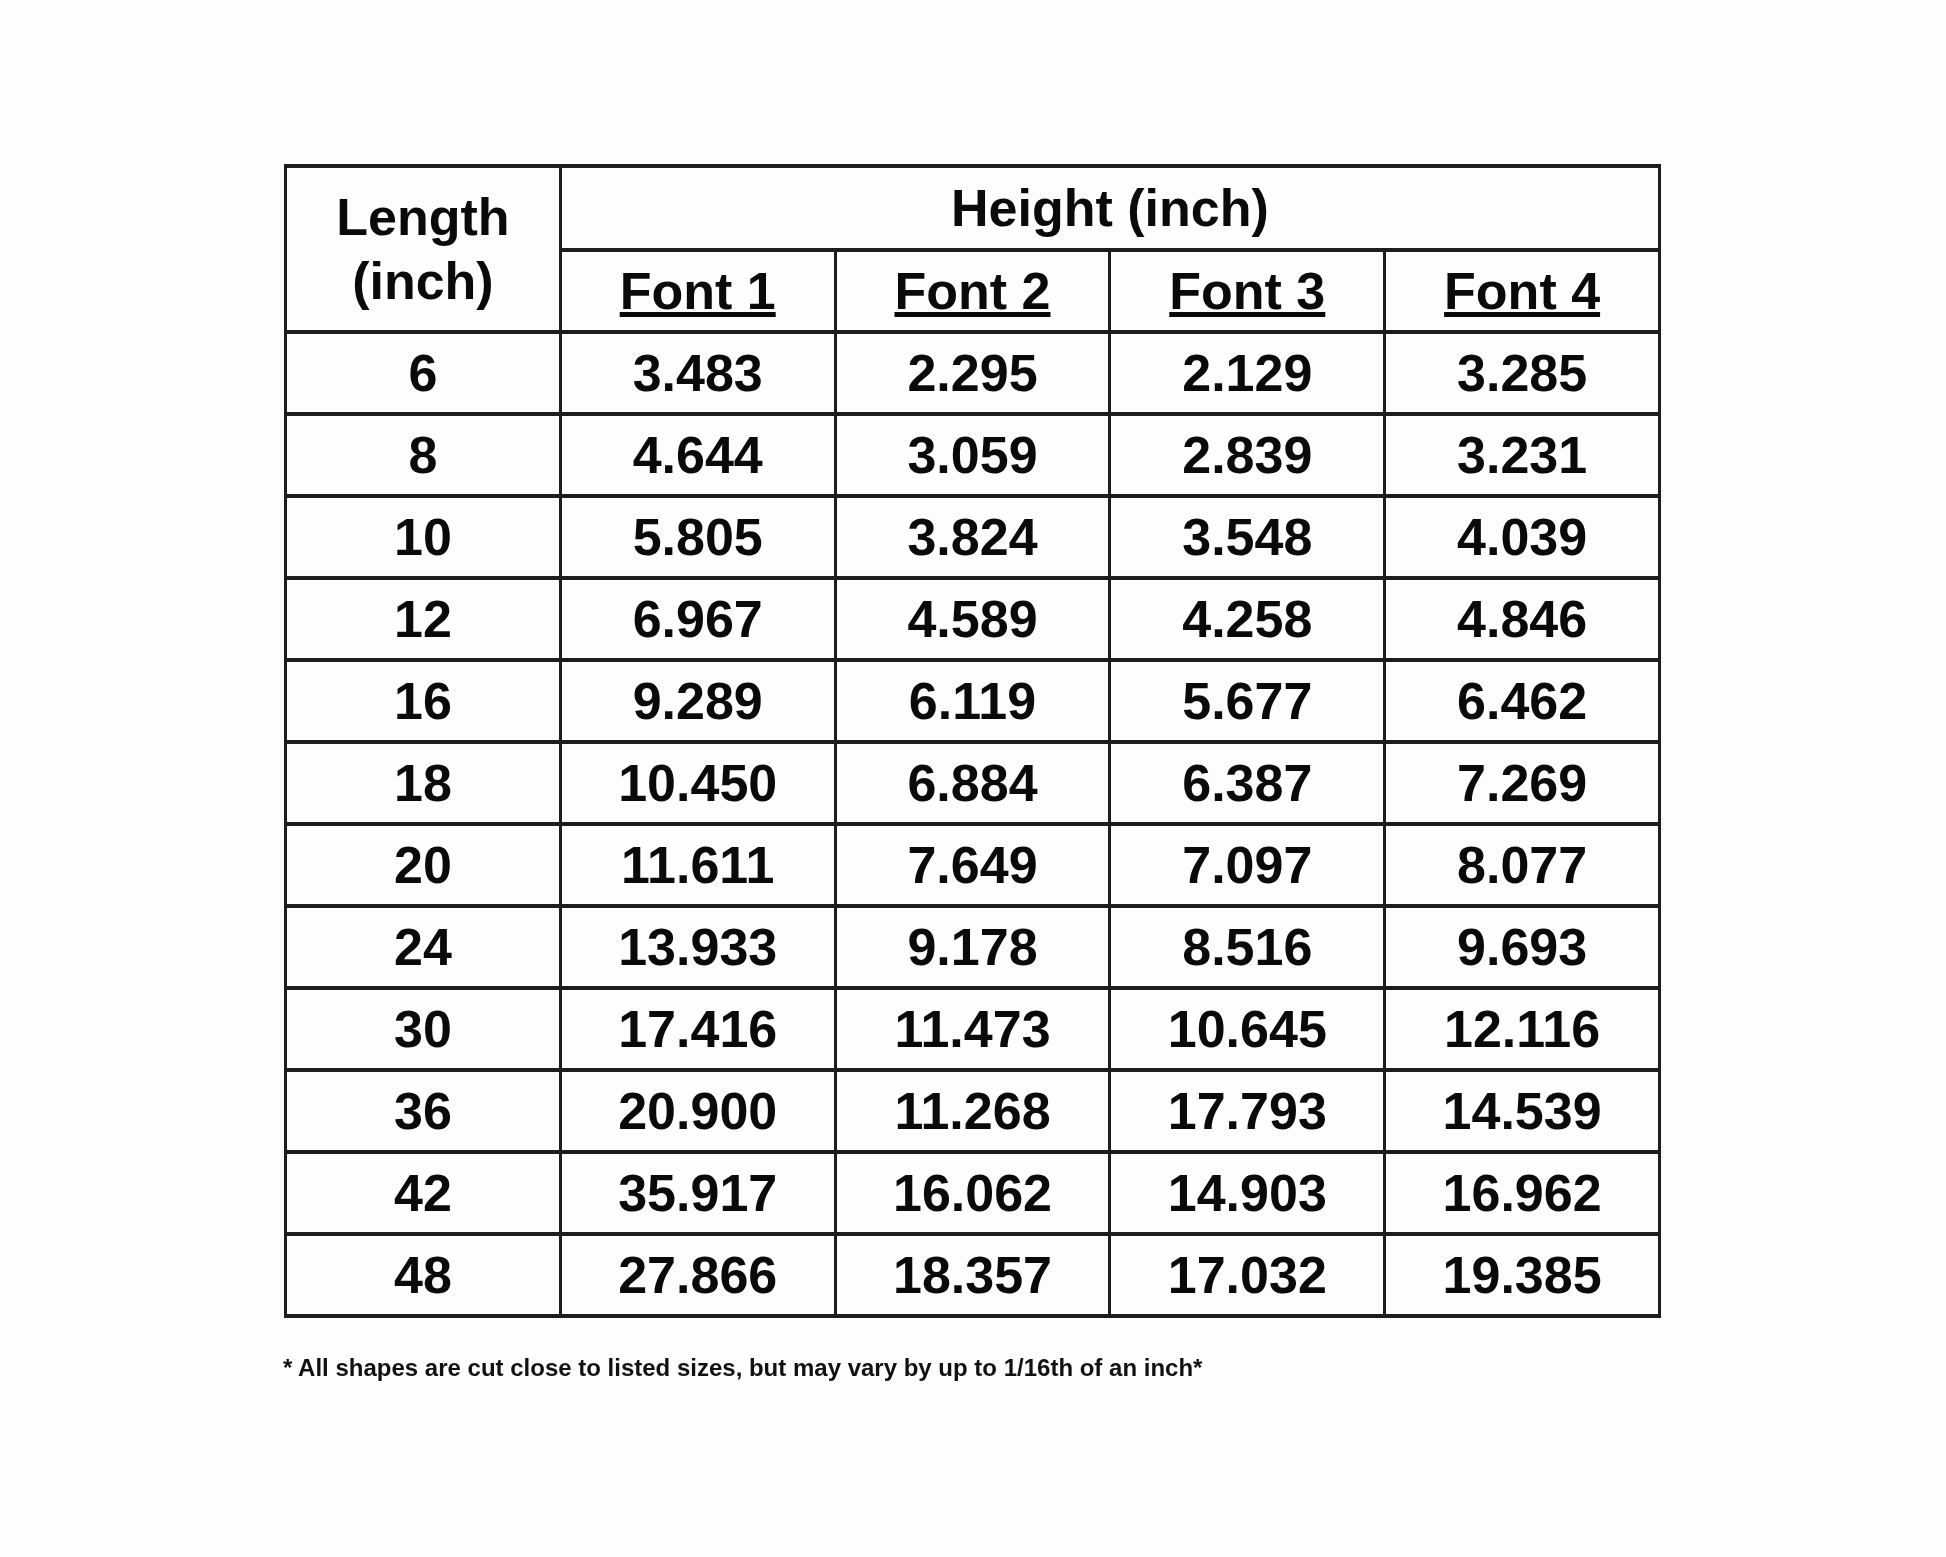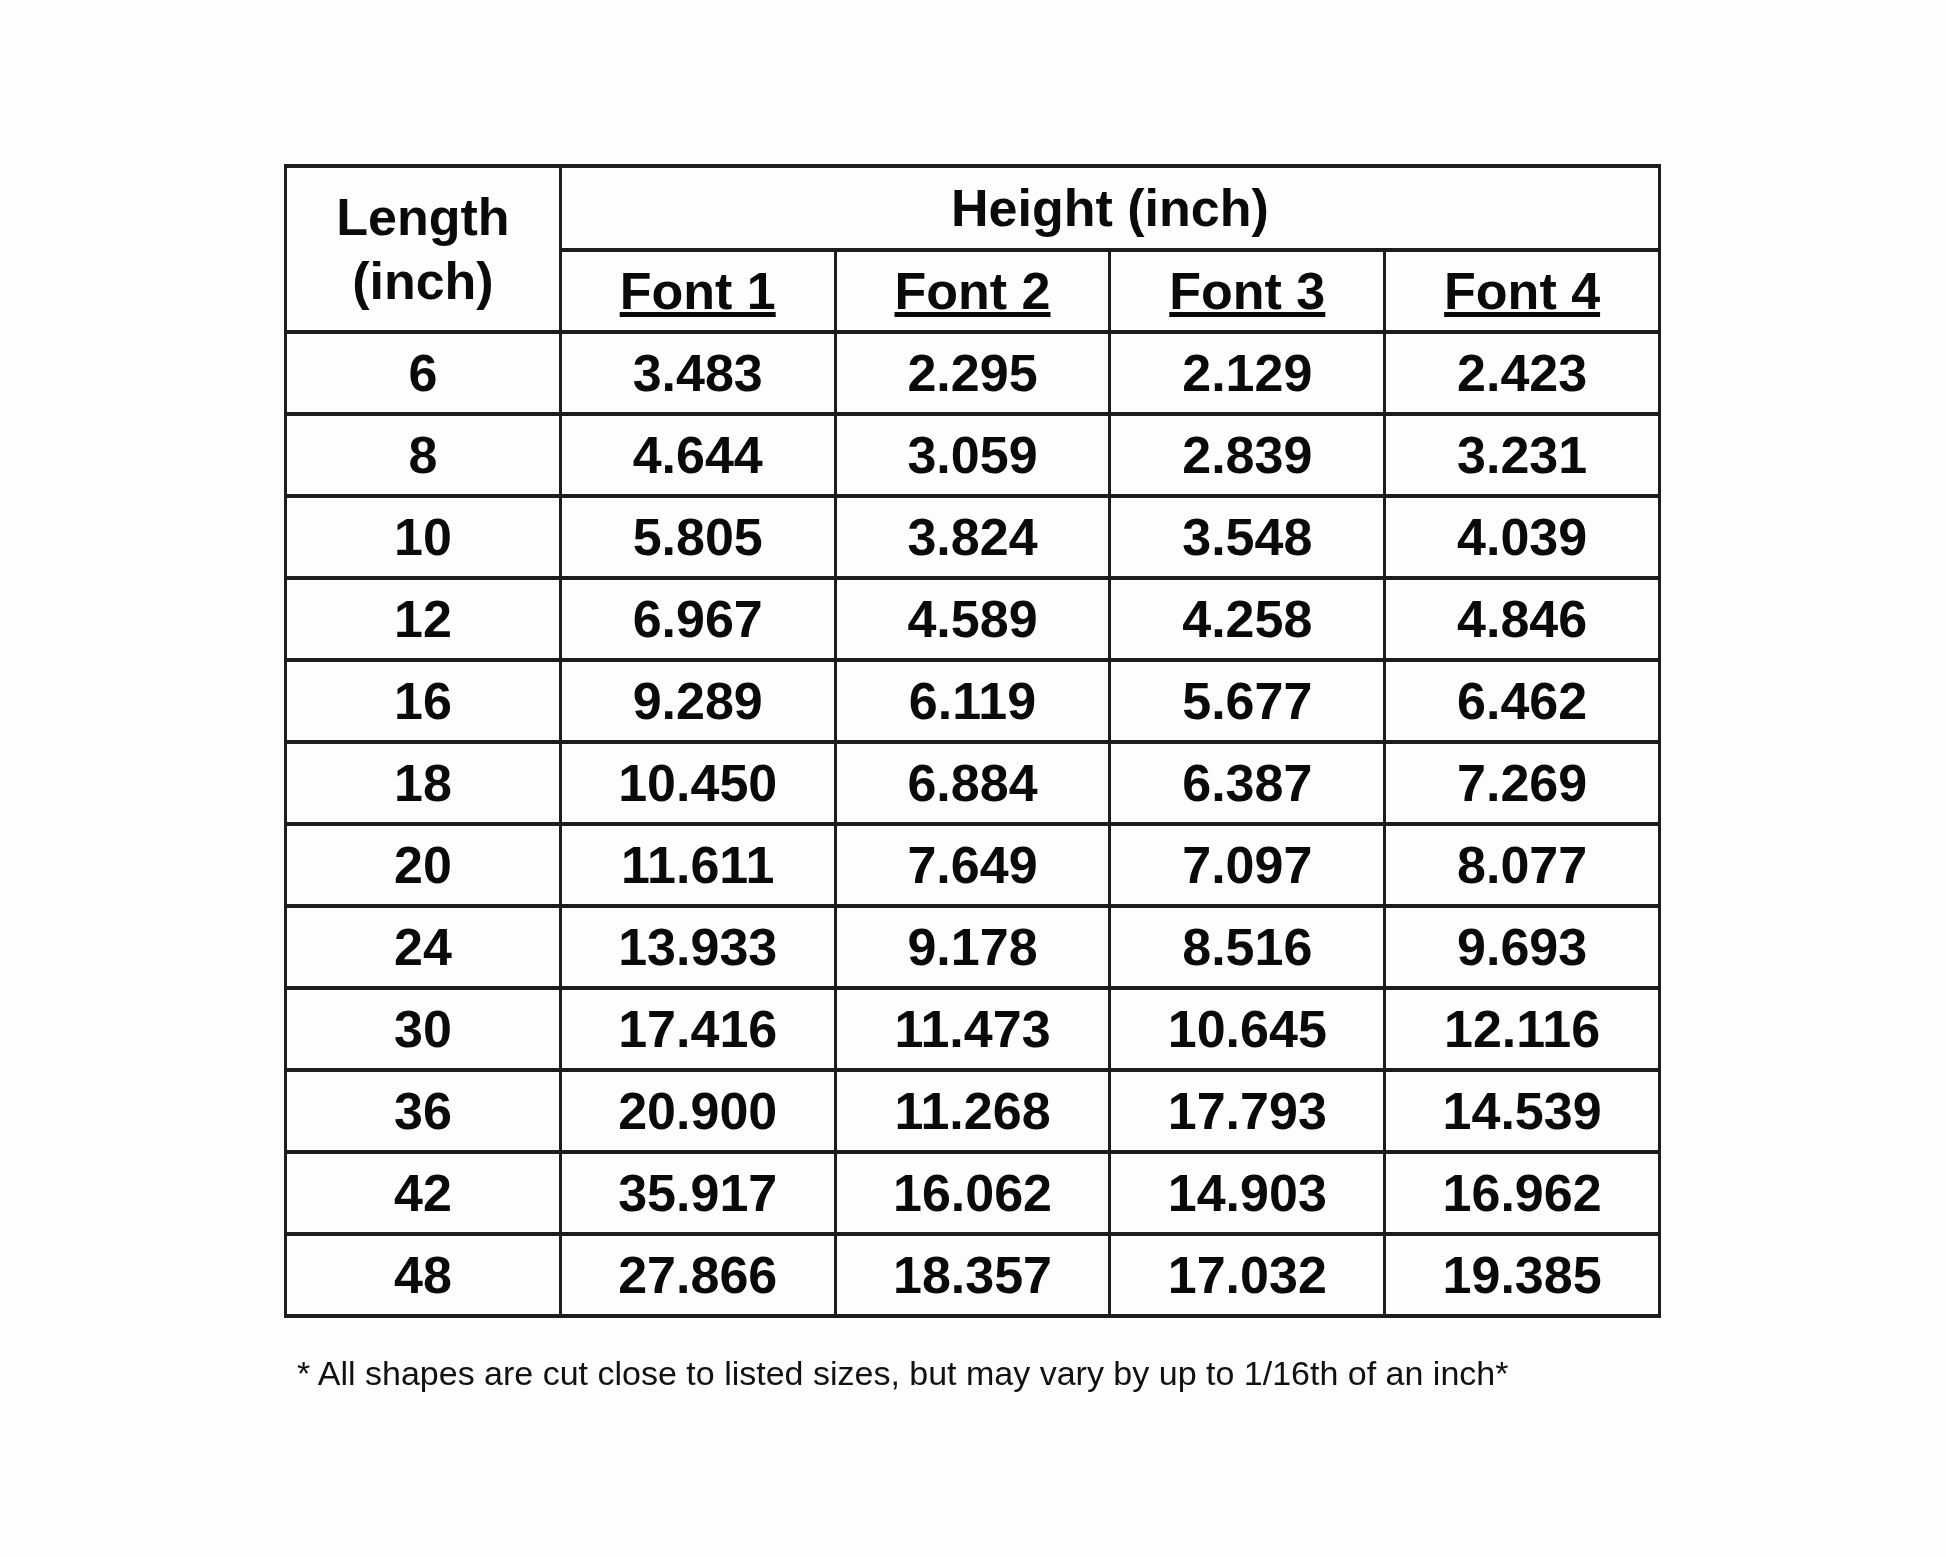--- a/index.html
+++ b/index.html
@@ -45,24 +45,24 @@
     background: var(--background);
   }
   thead tr.group-row { height: 84px; }
   thead tr.font-row  { height: 82px; text-decoration: underline; }
   tbody tr           { height: 82px; }
   th.corner div {
     line-height: 64px;
   }
   .footnote {
     position: absolute;
-    left: 297px;
+    left: 283px;
     top: 1354px;
-    font-size: 34px;
-    font-weight: normal;
+    font-size: 24px;
+    font-weight: bold;
     color: #111111;
     white-space: nowrap;
   }
 </style>
 </head>
 <body>
 
 <div class="page">
 
   <table class="chart">
@@ -87,21 +87,21 @@
         <th>Font 3</th>
         <th>Font 4</th>
       </tr>
     </thead>
     <tbody>
         <tr>
           <td>6</td>
           <td>3.483</td>
           <td>2.295</td>
           <td>2.129</td>
-          <td>2.423</td>
+          <td>3.285</td>
         </tr>
         <tr>
           <td>8</td>
           <td>4.644</td>
           <td>3.059</td>
           <td>2.839</td>
           <td>3.231</td>
         </tr>
         <tr>
           <td>10</td>

